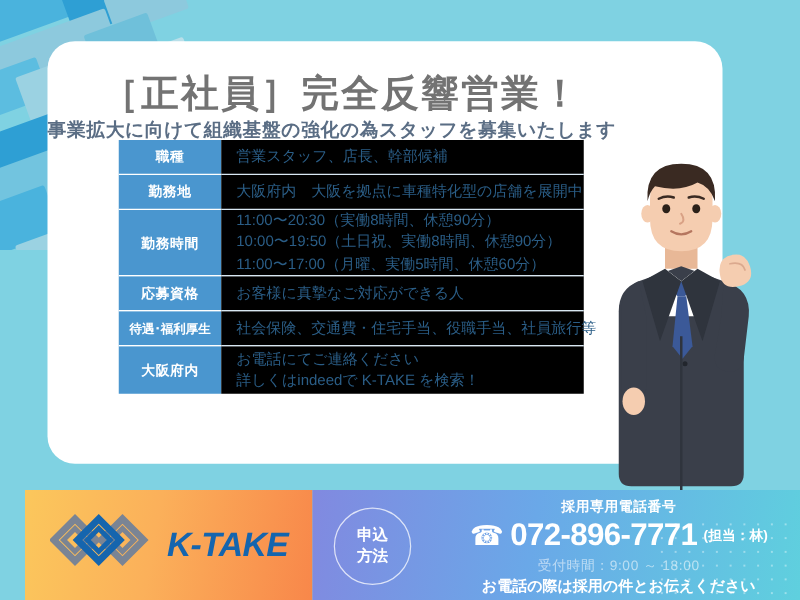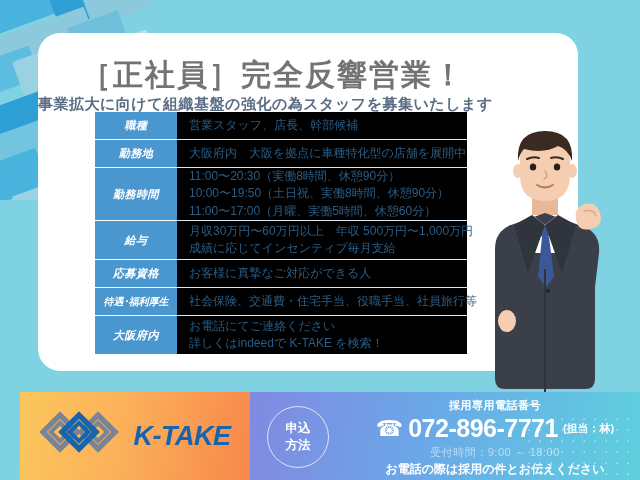--- a/index.html
+++ b/index.html
@@ -61,21 +61,20 @@
   }
   .lbl {
     width: 82px;
     background: #4a96cf;
     color: #ffffff;
     text-align: center;
     font-size: 11px;
     font-weight: bold;
     border-bottom: 1.5px solid #ffffff;
     letter-spacing: 0.5px;
-    font-style: italic;
   }
   .lbl.small { font-size: 10px; letter-spacing: 0; }
   .val {
     background: #000000;
     color: #2a5d86;
     font-size: 12px;
     padding-left: 12px !important;
     border-bottom: 1.5px solid #d8e7f2;
     line-height: 1.45;
   }
@@ -211,27 +210,20 @@
           </td>
         </tr>
         <tr class="r3">
           <td class="lbl">勤務時間</td>
           <td class="val">
             <span class="ln">11:00〜20:30（実働8時間、休憩90分）</span>
             <span class="ln">10:00〜19:50（土日祝、実働8時間、休憩90分）</span>
             <span class="ln">11:00〜17:00（月曜、実働5時間、休憩60分）</span>
           </td>
         </tr>
-        <tr class="r4">
-          <td class="lbl">給与</td>
-          <td class="val">
-            <span class="ln">月収30万円〜60万円以上　年収 500万円〜1,000万円</span>
-            <span class="ln">成績に応じてインセンティブ毎月支給</span>
-          </td>
-        </tr>
         <tr class="r5">
           <td class="lbl">応募資格</td>
           <td class="val">
             <span class="ln">お客様に真摯なご対応ができる人</span>
           </td>
         </tr>
         <tr class="r6">
           <td class="lbl small">待遇･福利厚生</td>
           <td class="val">
             <span class="ln">社会保険、交通費・住宅手当、役職手当、社員旅行等</span>

